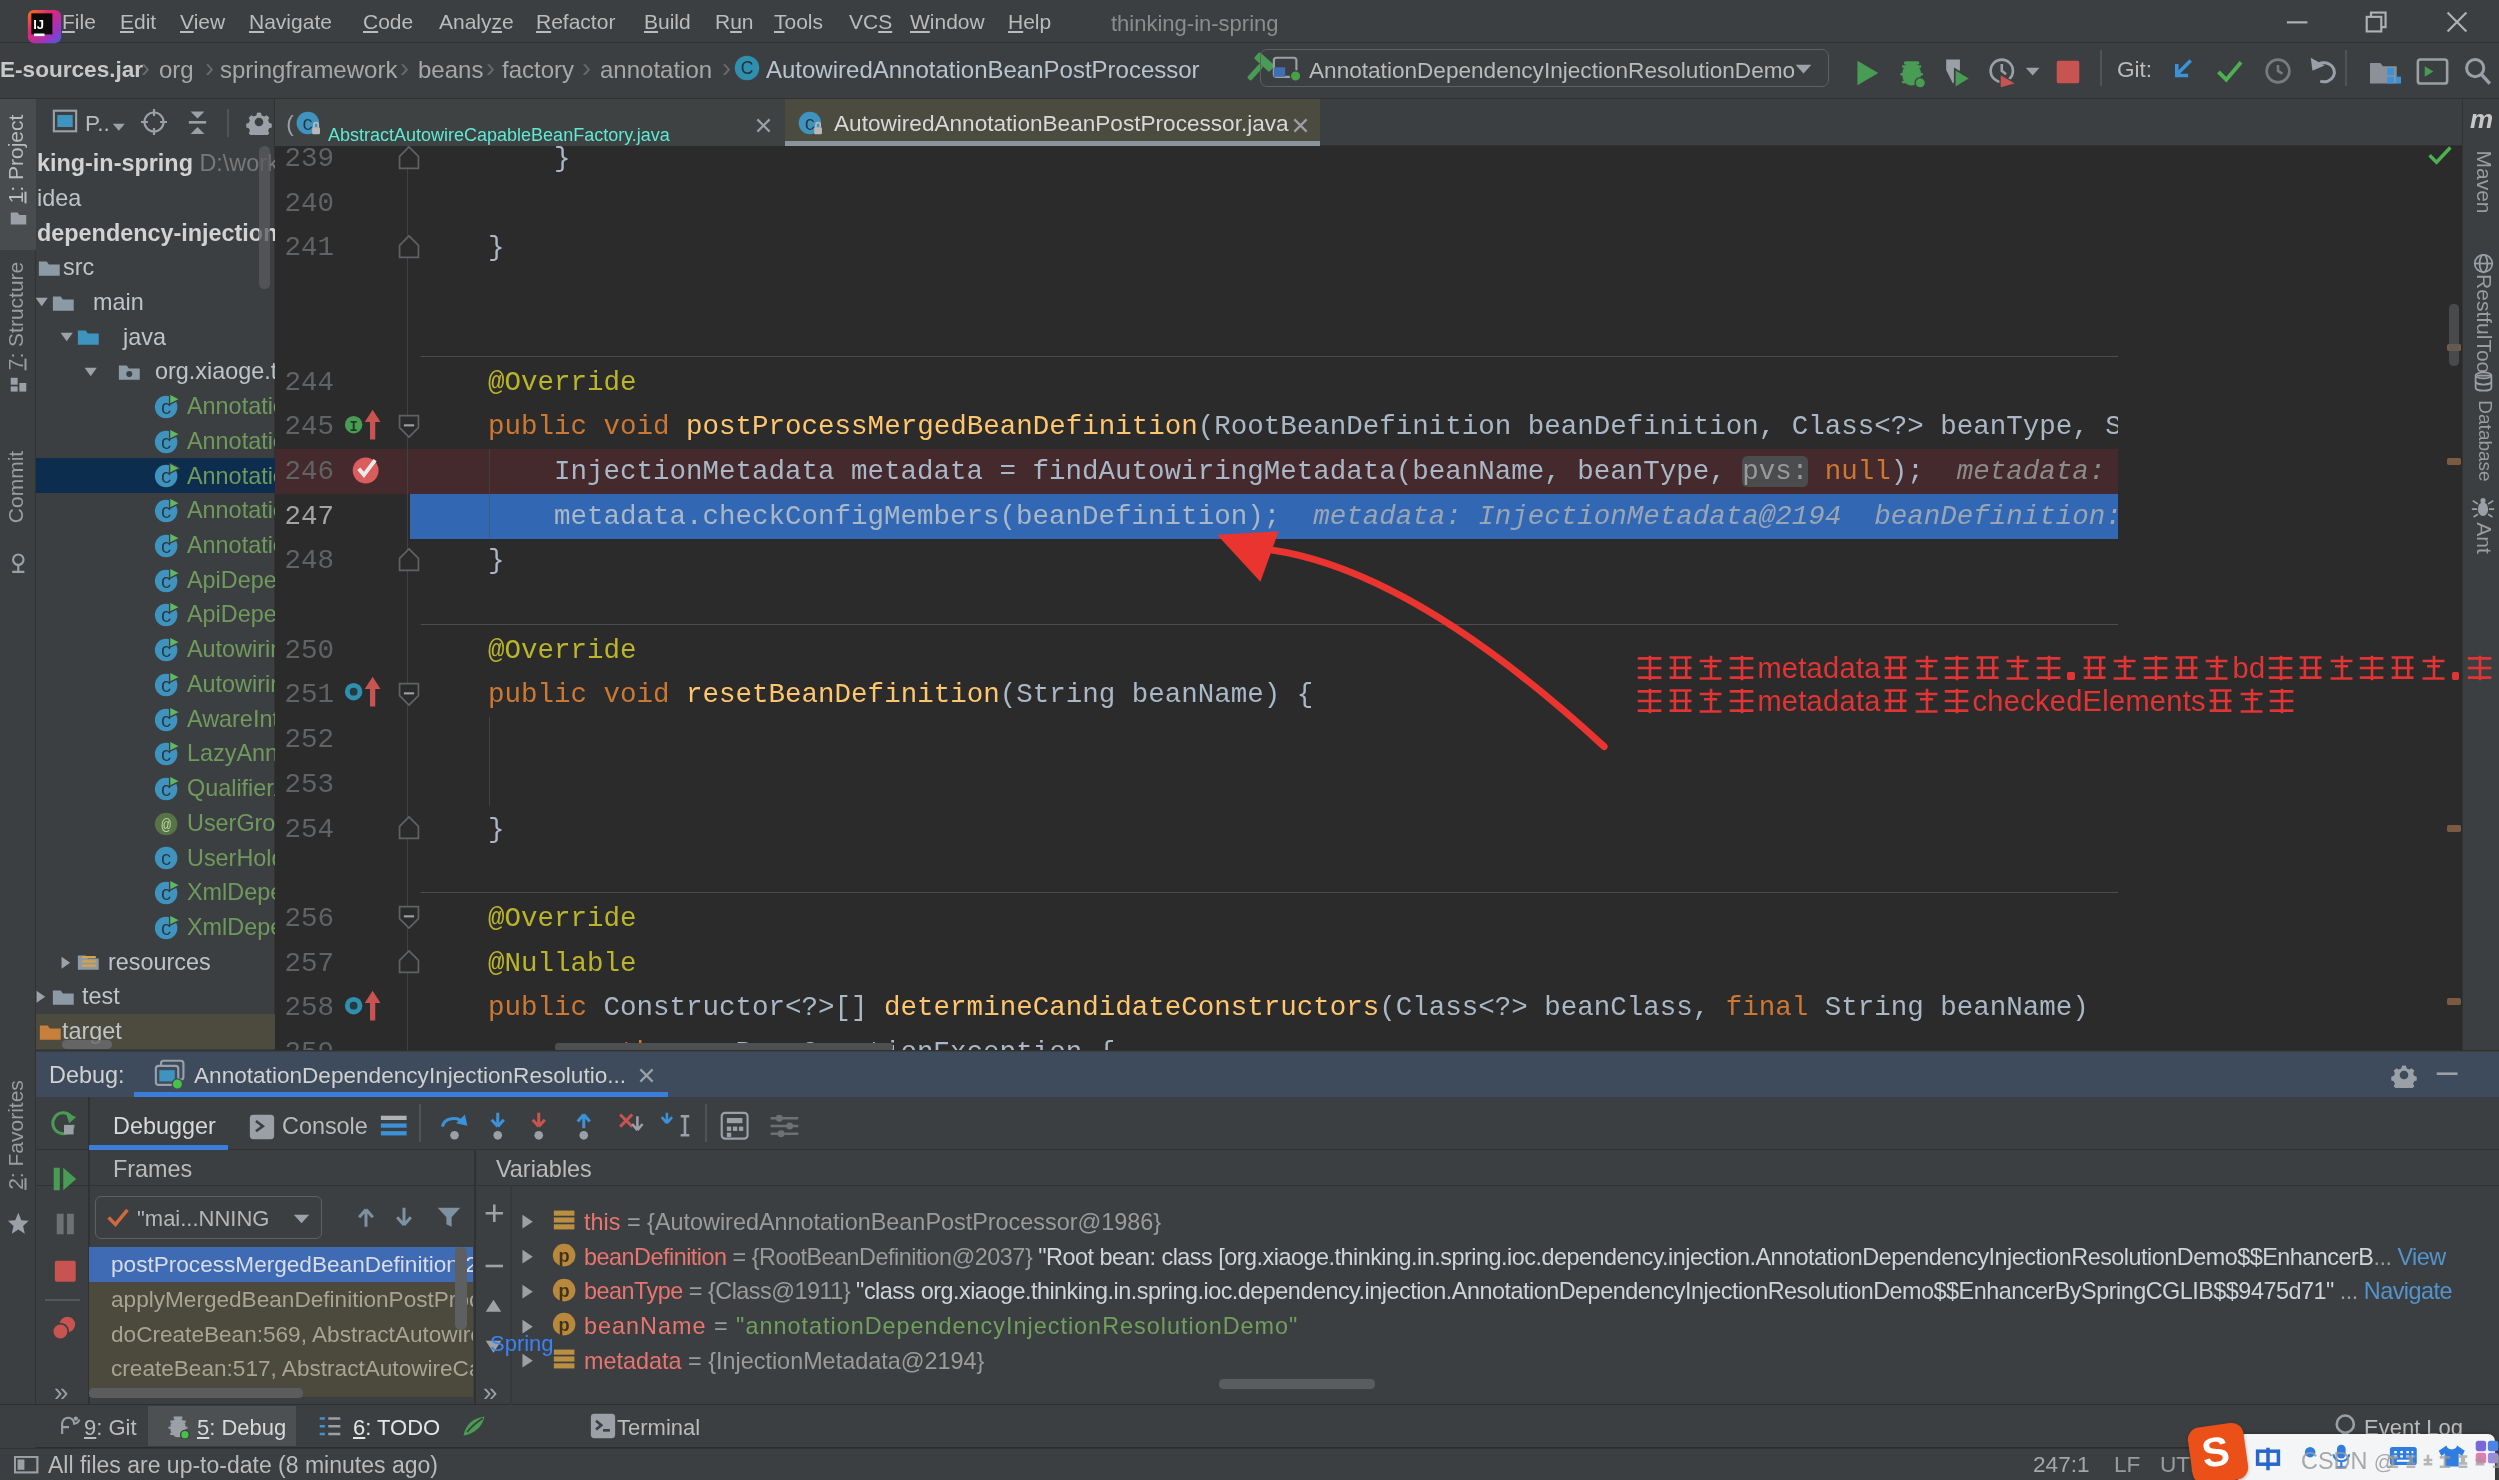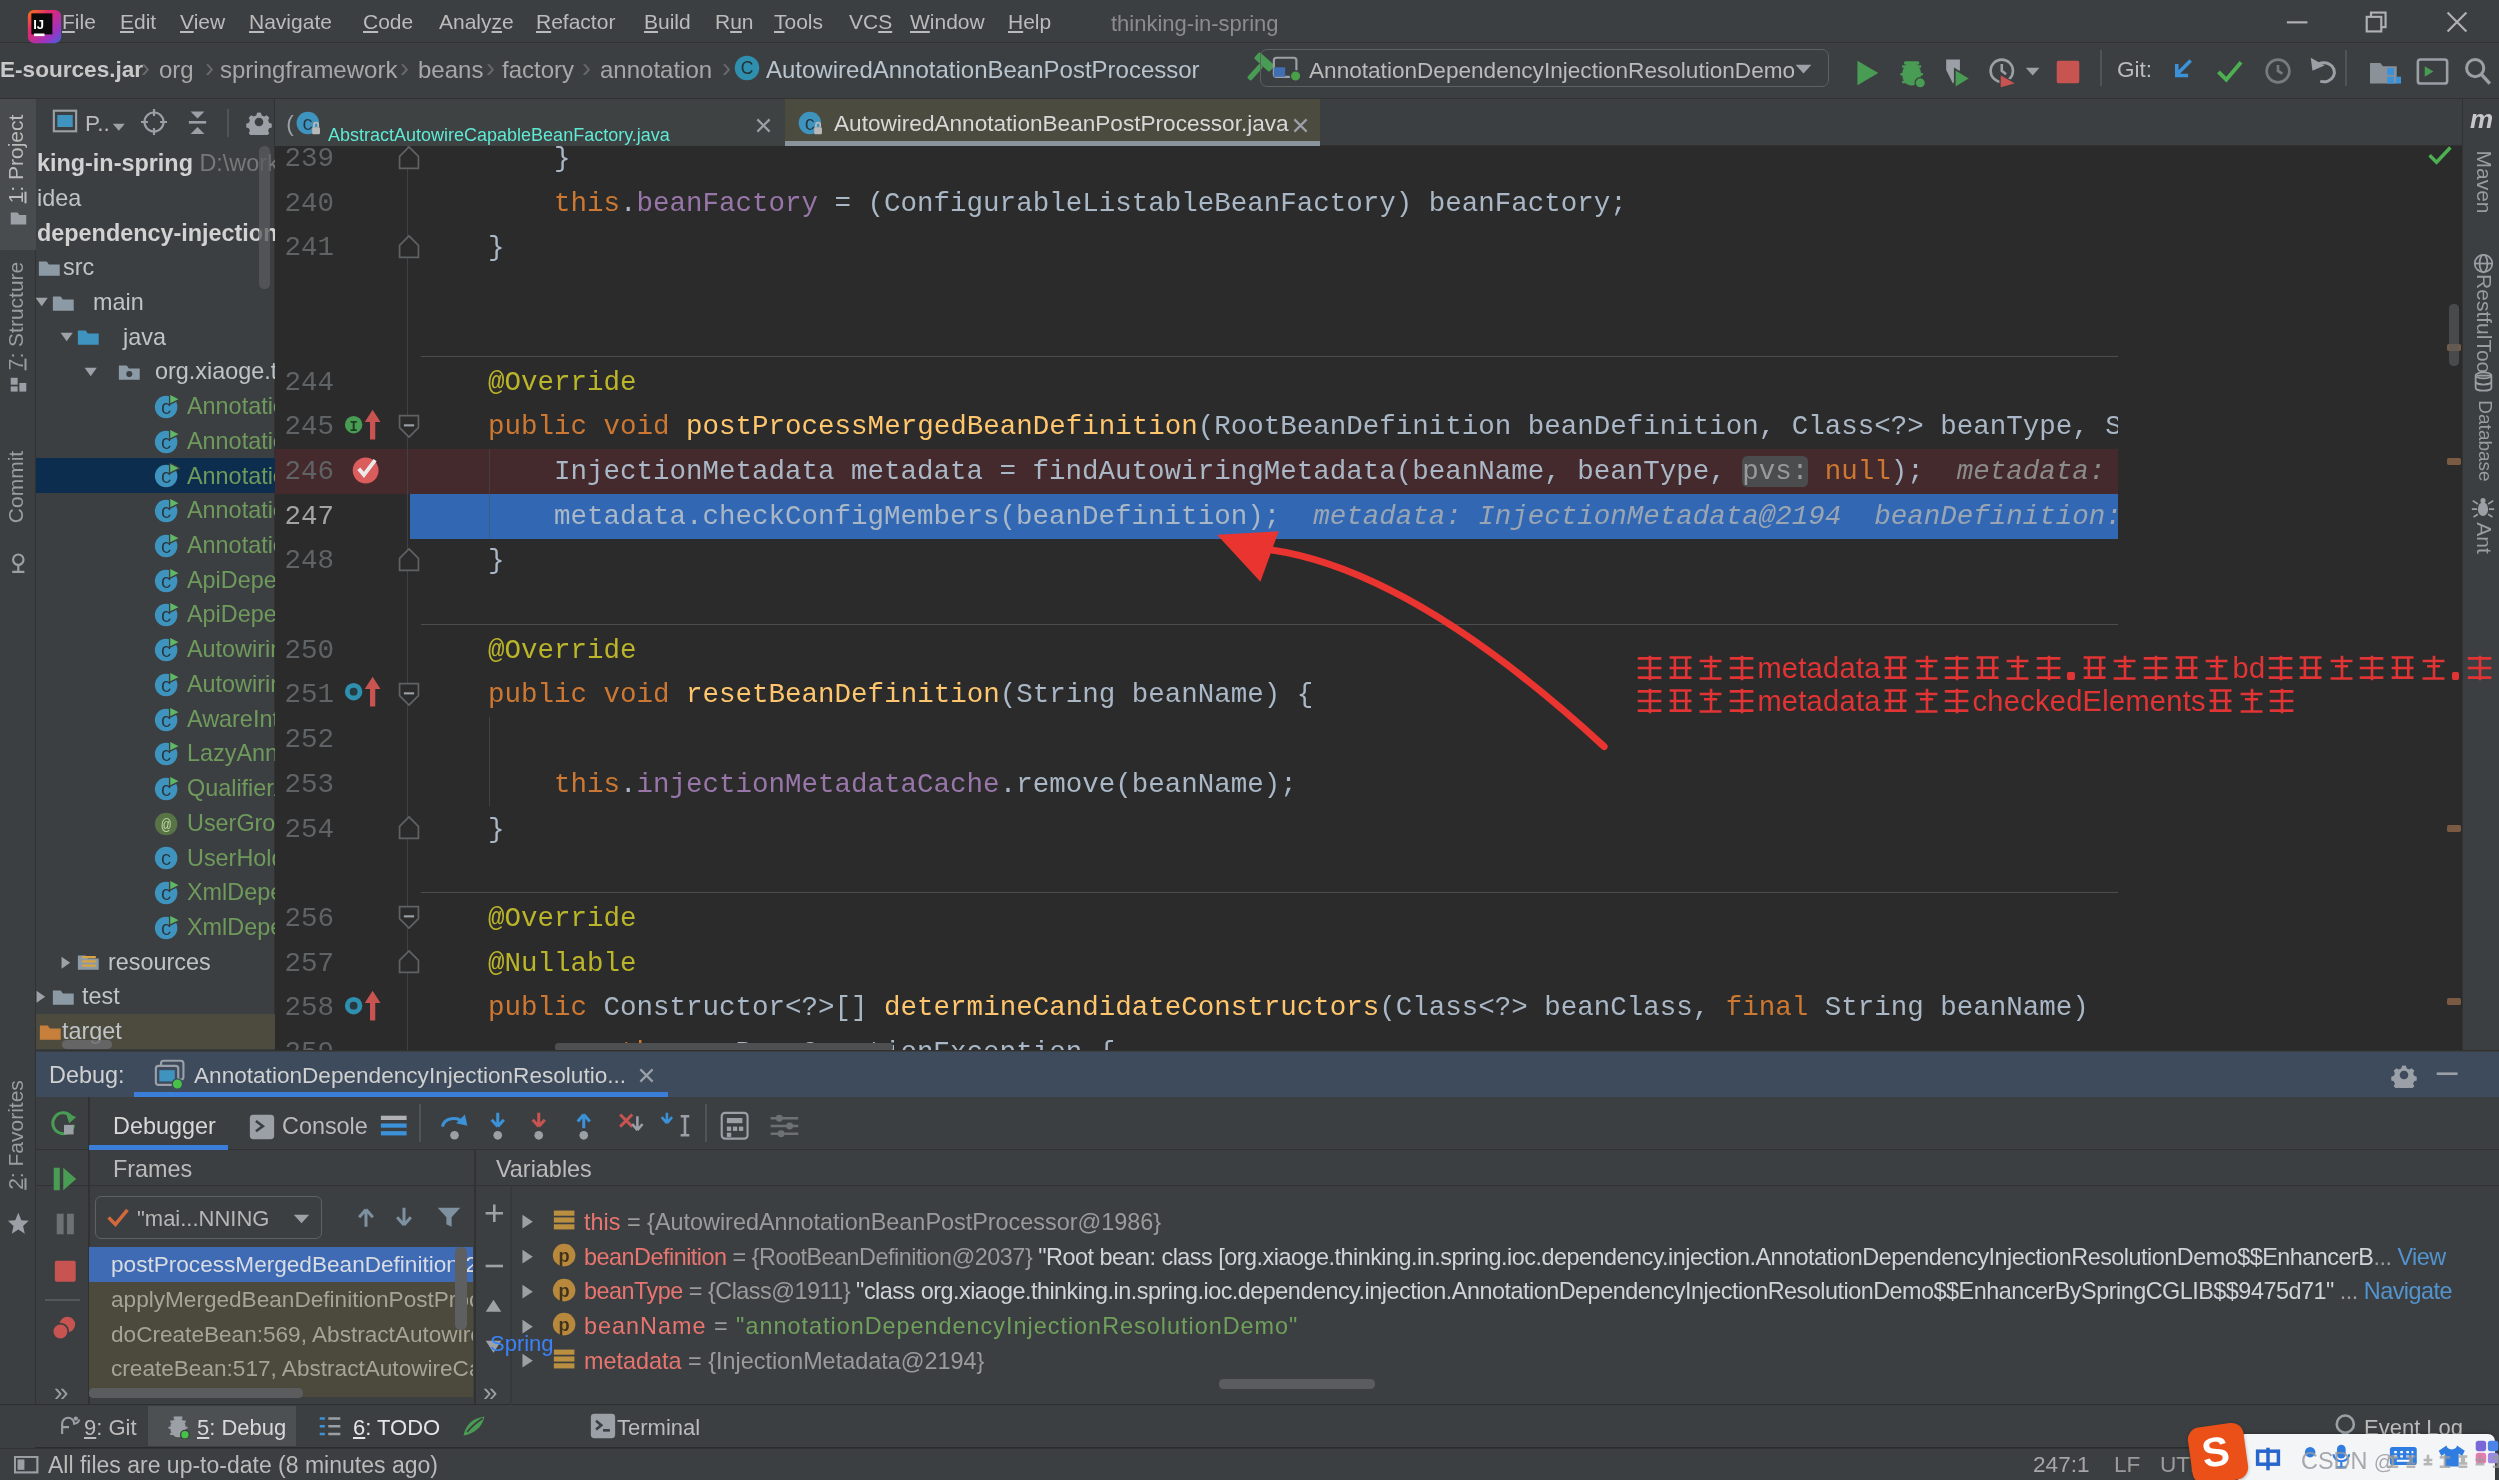--- a/index.html
+++ b/index.html
@@ -396,40 +396,38 @@
       <div class="abs" style="left:135px;top:348px;width:2052px;height:45px;background:#3268b3"></div>
       <div class="abs" style="left:146px;top:210px;width:2041px;height:0.9px;background:#4b4d4f"></div>
       <div class="abs" style="left:146px;top:478px;width:2041px;height:0.9px;background:#4b4d4f"></div>
       <div class="abs" style="left:146px;top:746px;width:2041px;height:0.9px;background:#4b4d4f"></div>
       <div class="abs" style="left:132px;top:0px;width:0.9px;height:904px;background:#3f4143"></div>
       <div class="abs" style="left:214px;top:303px;width:0.9px;height:89px;background:#4e4e4e;opacity:.5"></div>
       <div class="abs" style="left:214px;top:571px;width:0.9px;height:89px;background:#424242"></div>
       <div class="num" style="position:absolute;left:0px;top:-10px;width:59px;text-align:right;color:#606366">239</div>
       <div class="mono" style="position:absolute;left:147px;top:-10px"><span class="def" style="">        }</span></div>
       <div class="num" style="position:absolute;left:0px;top:35px;width:59px;text-align:right;color:#606366">240</div>
-      <div class="mono" style="position:absolute;left:147px;top:35px"><span class="def" style="">        </span><span class="kw" style="">this</span><span class="def" style="">.</span><span class="fld" style="">beanFactory</span><span class="def" style=""> = (ConfigurableListableBeanFactory) beanFactory;</span></div>
       <div class="num" style="position:absolute;left:0px;top:79px;width:59px;text-align:right;color:#606366">241</div>
       <div class="mono" style="position:absolute;left:147px;top:79px"><span class="def" style="">    }</span></div>
       <div class="num" style="position:absolute;left:0px;top:214px;width:59px;text-align:right;color:#606366">244</div>
       <div class="mono" style="position:absolute;left:147px;top:214px"><span class="def" style="">    </span><span class="ann" style="">@Override</span></div>
       <div class="num" style="position:absolute;left:0px;top:258px;width:59px;text-align:right;color:#606366">245</div>
       <div class="mono" style="position:absolute;left:147px;top:258px"><span class="def" style="">    </span><span class="kw" style="">public</span><span class="def" style=""> </span><span class="kw" style="">void</span><span class="def" style=""> </span><span class="met" style="">postProcessMergedBeanDefinition</span><span class="def" style="">(RootBeanDefinition beanDefinition, Class&lt;?&gt; beanType, String beanName) {  </span><span class="hint" style="">bean</span></div>
       <div class="num" style="position:absolute;left:0px;top:303px;width:59px;text-align:right;color:#606366">246</div>
       <div class="mono" style="position:absolute;left:147px;top:303px"><span class="def" style="">        InjectionMetadata metadata = findAutowiringMetadata(beanName, beanType, </span><span class="hint" style="background:#4a4c4e;border-radius:5.2px;font-style:normal;color:#999999">pvs:</span><span class="def" style=""> </span><span class="kw" style="">null</span><span class="def" style="">);  </span><span class="hint" style="">metadata: InjectionMetadata@2194</span></div>
       <div class="num" style="position:absolute;left:0px;top:348px;width:59px;text-align:right;color:#a4a3a3">247</div>
       <div class="mono" style="position:absolute;left:147px;top:348px"><span class="def" style="">        metadata.checkConfigMembers(beanDefinition);  </span><span class="hint" style="color:#9aa5b4">metadata: InjectionMetadata@2194</span><span class="def" style="">  </span><span class="hint" style="color:#9aa5b4">beanDefinition: "Root bean: class [org</span></div>
       <div class="num" style="position:absolute;left:0px;top:392px;width:59px;text-align:right;color:#606366">248</div>
       <div class="mono" style="position:absolute;left:147px;top:392px"><span class="def" style="">    }</span></div>
       <div class="num" style="position:absolute;left:0px;top:482px;width:59px;text-align:right;color:#606366">250</div>
       <div class="mono" style="position:absolute;left:147px;top:482px"><span class="def" style="">    </span><span class="ann" style="">@Override</span></div>
       <div class="num" style="position:absolute;left:0px;top:526px;width:59px;text-align:right;color:#606366">251</div>
       <div class="mono" style="position:absolute;left:147px;top:526px"><span class="def" style="">    </span><span class="kw" style="">public</span><span class="def" style=""> </span><span class="kw" style="">void</span><span class="def" style=""> </span><span class="met" style="">resetBeanDefinition</span><span class="def" style="">(String beanName) {</span></div>
       <div class="num" style="position:absolute;left:0px;top:571px;width:59px;text-align:right;color:#606366">252</div>
       <div class="num" style="position:absolute;left:0px;top:616px;width:59px;text-align:right;color:#606366">253</div>
-      <div class="mono" style="position:absolute;left:147px;top:616px"><span class="def" style="">        </span><span class="kw" style="">this</span><span class="def" style="">.</span><span class="fld" style="">injectionMetadataCache</span><span class="def" style="">.remove(beanName);</span></div>
       <div class="num" style="position:absolute;left:0px;top:661px;width:59px;text-align:right;color:#606366">254</div>
       <div class="mono" style="position:absolute;left:147px;top:661px"><span class="def" style="">    }</span></div>
       <div class="num" style="position:absolute;left:0px;top:750px;width:59px;text-align:right;color:#606366">256</div>
       <div class="mono" style="position:absolute;left:147px;top:750px"><span class="def" style="">    </span><span class="ann" style="">@Override</span></div>
       <div class="num" style="position:absolute;left:0px;top:795px;width:59px;text-align:right;color:#606366">257</div>
       <div class="mono" style="position:absolute;left:147px;top:795px"><span class="def" style="">    </span><span class="ann" style="">@Nullable</span></div>
       <div class="num" style="position:absolute;left:0px;top:839px;width:59px;text-align:right;color:#606366">258</div>
       <div class="mono" style="position:absolute;left:147px;top:839px"><span class="def" style="">    </span><span class="kw" style="">public</span><span class="def" style=""> Constructor&lt;?&gt;[] </span><span class="met" style="">determineCandidateConstructors</span><span class="def" style="">(Class&lt;?&gt; beanClass, </span><span class="kw" style="">final</span><span class="def" style=""> String beanName)</span></div>
       <div class="num" style="position:absolute;left:0px;top:884px;width:59px;text-align:right;color:#606366">259</div>
       <div class="mono" style="position:absolute;left:147px;top:884px"><span class="def" style="">            </span><span class="kw" style="">throws</span><span class="def" style=""> BeanCreationException {</span></div>

